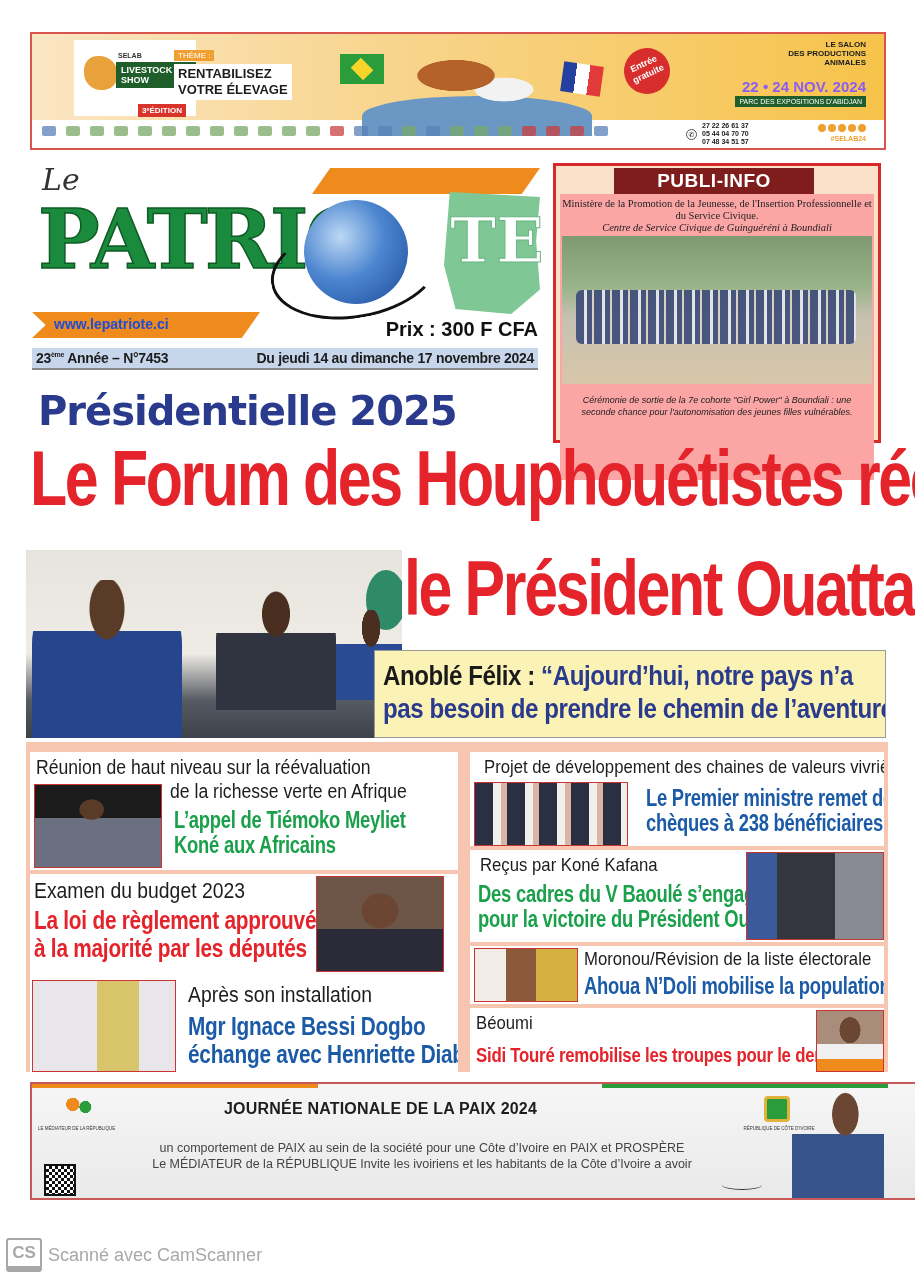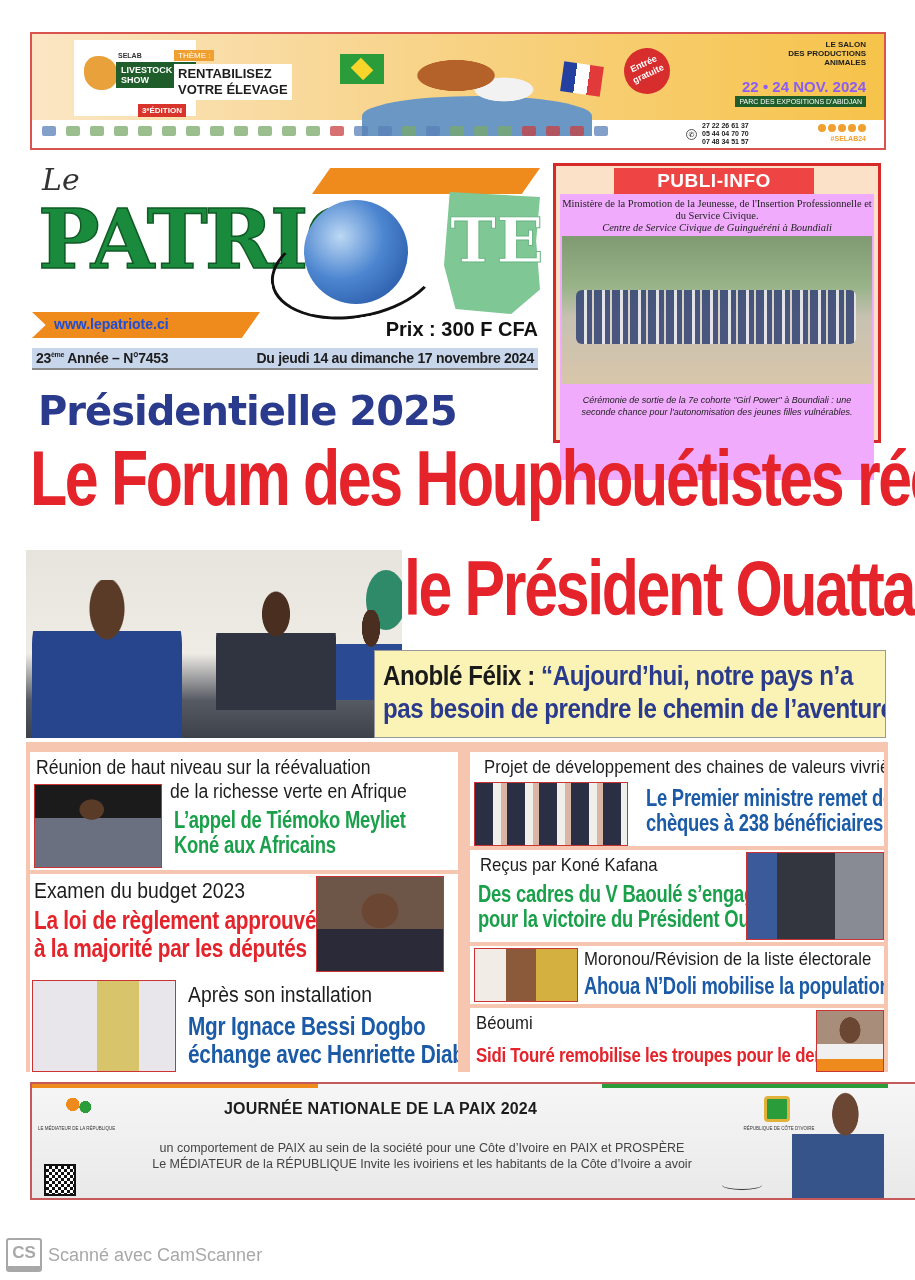--- a/index.html
+++ b/index.html
@@ -45,22 +45,22 @@
   .mh-ci { position: absolute; left: 412px; top: 30px; width: 96px; height: 122px; background: #7fc895; clip-path: polygon(6% 0, 100% 4%, 96% 40%, 100% 80%, 70% 100%, 12% 96%, 0 60%); }
   .mh-ci-letters { position: absolute; left: 418px; top: 42px; font-family: "DejaVu Serif", serif; font-weight: bold; font-size: 62px; color: #ffffff; -webkit-text-stroke: 1px #6ab583; }
   .mh-band-bot { position: absolute; left: 0; top: 150px; width: 228px; height: 26px; background: #ef8a1d; clip-path: polygon(0 0, 100% 0, 92% 100%, 0 100%, 6% 50%); }
   .mh-url { position: absolute; left: 22px; top: 154px; font-size: 14px; font-weight: bold; color: #1d4ed8; }
   .mh-price { position: absolute; right: 2px; top: 156px; font-family: "Liberation Sans Narrow", "Liberation Sans", sans-serif; font-size: 20px; font-weight: bold; color: #111; }
   .mh-bar { position: absolute; left: 0; top: 186px; width: 506px; height: 22px; background: #c8d6ec; border-bottom: 2px solid #888; display: flex; justify-content: space-between; align-items: center; padding: 0 4px; font-size: 14px; font-weight: bold; color: #1d1d1d; letter-spacing: -0.3px; }
   .mh-bar sup { font-size: 7px; }
 
   
   .publi { position: absolute; left: 553px; top: 163px; width: 328px; height: 280px; border: 3px solid #d62a2a; background: #fbe1c8; }
-  .publi-head { position: absolute; left: 58px; top: 2px; width: 200px; height: 26px; background: #ef4444; color: #fff; font-weight: bold; font-size: 19px; text-align: center; line-height: 26px; letter-spacing: 0.5px; }
-  .publi-inner { position: absolute; left: 4px; top: 28px; width: 314px; height: 286px; background: #f0abfc; }
+  .publi-head { position: absolute; left: 58px; top: 2px; width: 200px; height: 26px; background: #7f1d1d; color: #fff; font-weight: bold; font-size: 19px; text-align: center; line-height: 26px; letter-spacing: 0.5px; }
+  .publi-inner { position: absolute; left: 4px; top: 28px; width: 314px; height: 286px; background: #fca5a5; }
   .publi-ministry { text-align: center; font-family: "Liberation Serif", serif; font-size: 10.5px; line-height: 12px; padding-top: 4px; color: #222; }
   .publi-centre { text-align: center; font-family: "Liberation Serif", serif; font-style: italic; font-size: 10.5px; color: #222; }
   .publi-photo { position: absolute; left: 2px; top: 42px; width: 310px; height: 148px; background: linear-gradient(180deg, #7f9a70 0%, #9ab48a 35%, #c7c1b2 55%, #d8c6a9 100%); overflow: hidden; }
   .publi-photo .crowd { position: absolute; left: 14px; top: 54px; width: 280px; height: 54px; background: repeating-linear-gradient(90deg, #3b4a78 0 8px, #e7e7ef 8px 11px, #3b4a78 11px 16px, #dcd3c6 16px 18px); border-radius: 6px; opacity: .9; }
   .publi-caption { position: absolute; left: 6px; top: 200px; width: 302px; text-align: center; font-style: italic; font-size: 9px; line-height: 12px; color: #222; }
 
   
   .kicker { position: absolute; left: 38px; top: 388px; font-family: "DejaVu Sans", sans-serif; font-weight: bold; font-size: 40px; color: #2a3a8c; letter-spacing: -1px; }
   .headline { position: absolute; left: 30px; top: 438px; width: 860px; font-family: "Liberation Sans Narrow", "Liberation Sans", sans-serif; font-weight: bold; color: #e4232b; font-size: 78px; line-height: 80px; letter-spacing: -3px; transform: scaleX(0.78); transform-origin: left top; white-space: nowrap; }
   .headline-2 { position: absolute; left: 404px; top: 548px; font-family: "Liberation Sans Narrow", "Liberation Sans", sans-serif; font-weight: bold; color: #e4232b; font-size: 78px; line-height: 80px; letter-spacing: -3px; transform: scaleX(0.78); transform-origin: left top; white-space: nowrap; }

